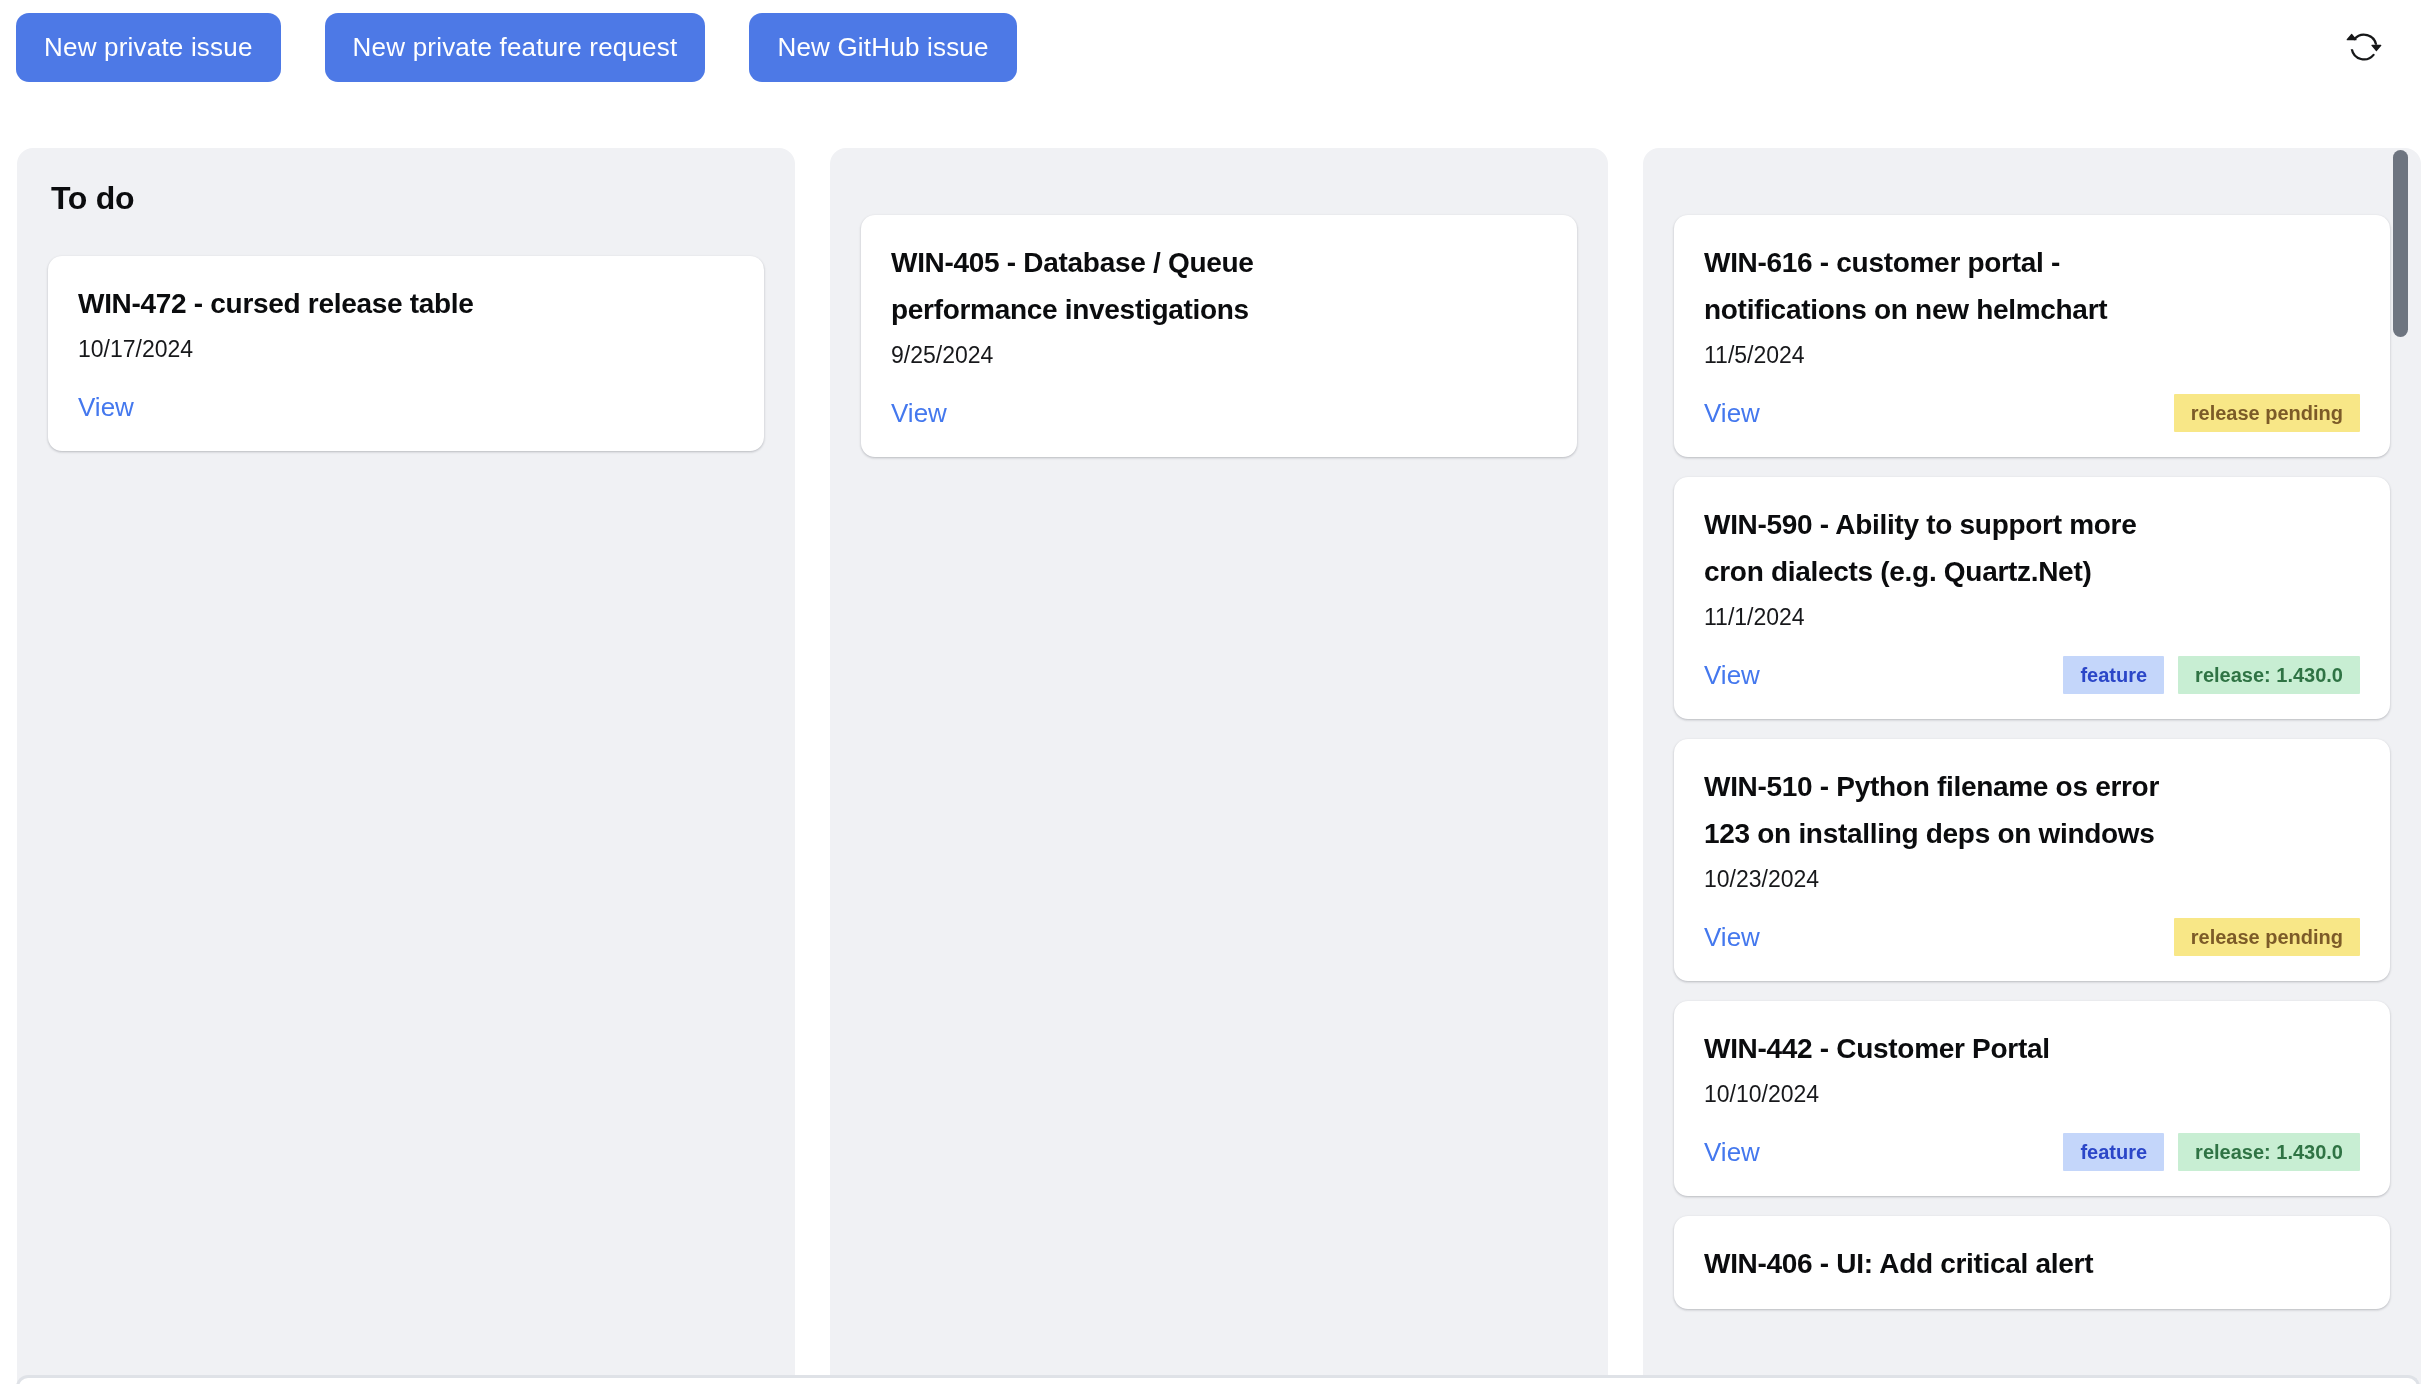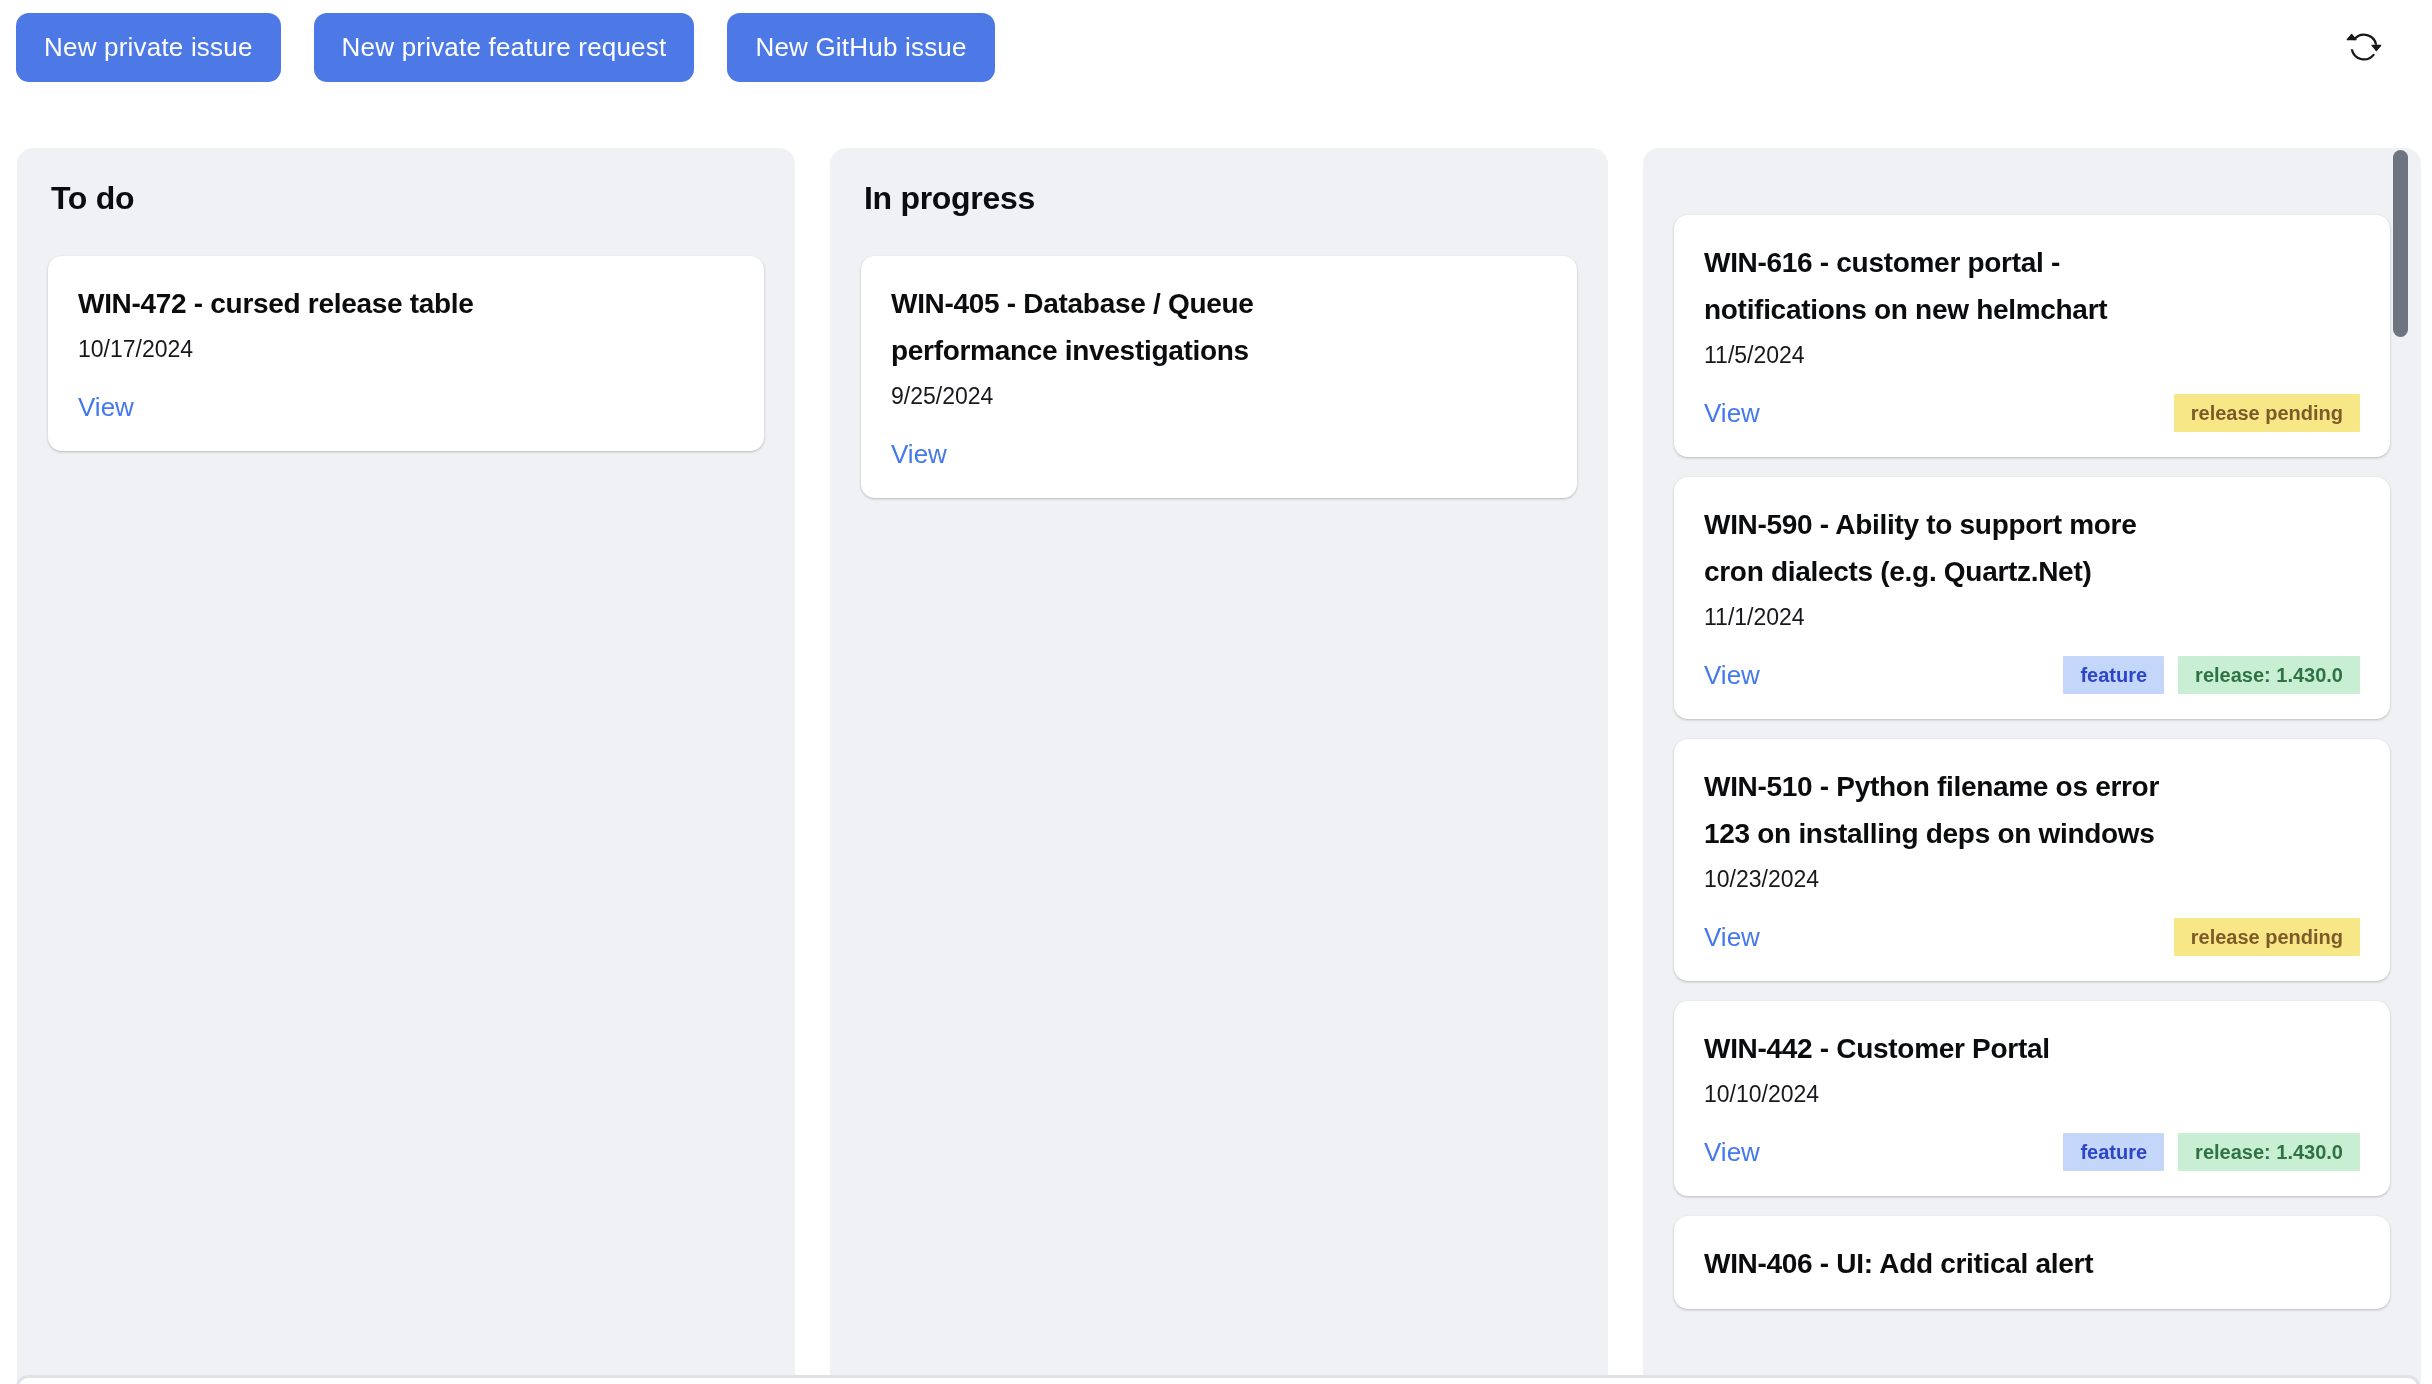--- a/index.html
+++ b/index.html
@@ -16,21 +16,21 @@
   html,body{margin:0;padding:0;}
   body{
     width:2432px;height:1384px;overflow:hidden;position:relative;
     background:#ffffff;color:var(--ink);
     font-family:"Liberation Sans", sans-serif;
     -webkit-font-smoothing:antialiased;
   }
   
   .toolbar{
     display:flex;align-items:center;
-    padding:12px 44px 0 16px;gap:33px;height:82px;
+    padding:12px 44px 0 16px;gap:44px;height:82px;
   }
   .btn{
     background:var(--accent);color:#ffffff;border:none;cursor:pointer;
     font-family:inherit;font-size:26px;font-weight:500;letter-spacing:.2px;
     height:69px;padding:0 28px;border-radius:13px;white-space:nowrap;
   }
   .refresh-btn{
     margin-left:auto;background:transparent;border:none;cursor:pointer;
     width:48px;height:48px;display:flex;align-items:center;justify-content:center;
     padding:0;color:#161718;
@@ -109,21 +109,20 @@
             <div class="title-line">WIN-472 - cursed release table</div>
           </div>
           <div class="card-date">10/17/2024</div>
           <div class="card-footer">
             <a class="view-link" href="#">View</a>
           </div>
         </article>
       </div>
     </section>
     <section class="column">
-      <div class="column-title">In progress</div>
       <div class="cards">
         <article class="card">
           <div class="card-title">
             <div class="title-line">WIN-405 - Database / Queue</div>
             <div class="title-line">performance investigations</div>
           </div>
           <div class="card-date">9/25/2024</div>
           <div class="card-footer">
             <a class="view-link" href="#">View</a>
           </div>

